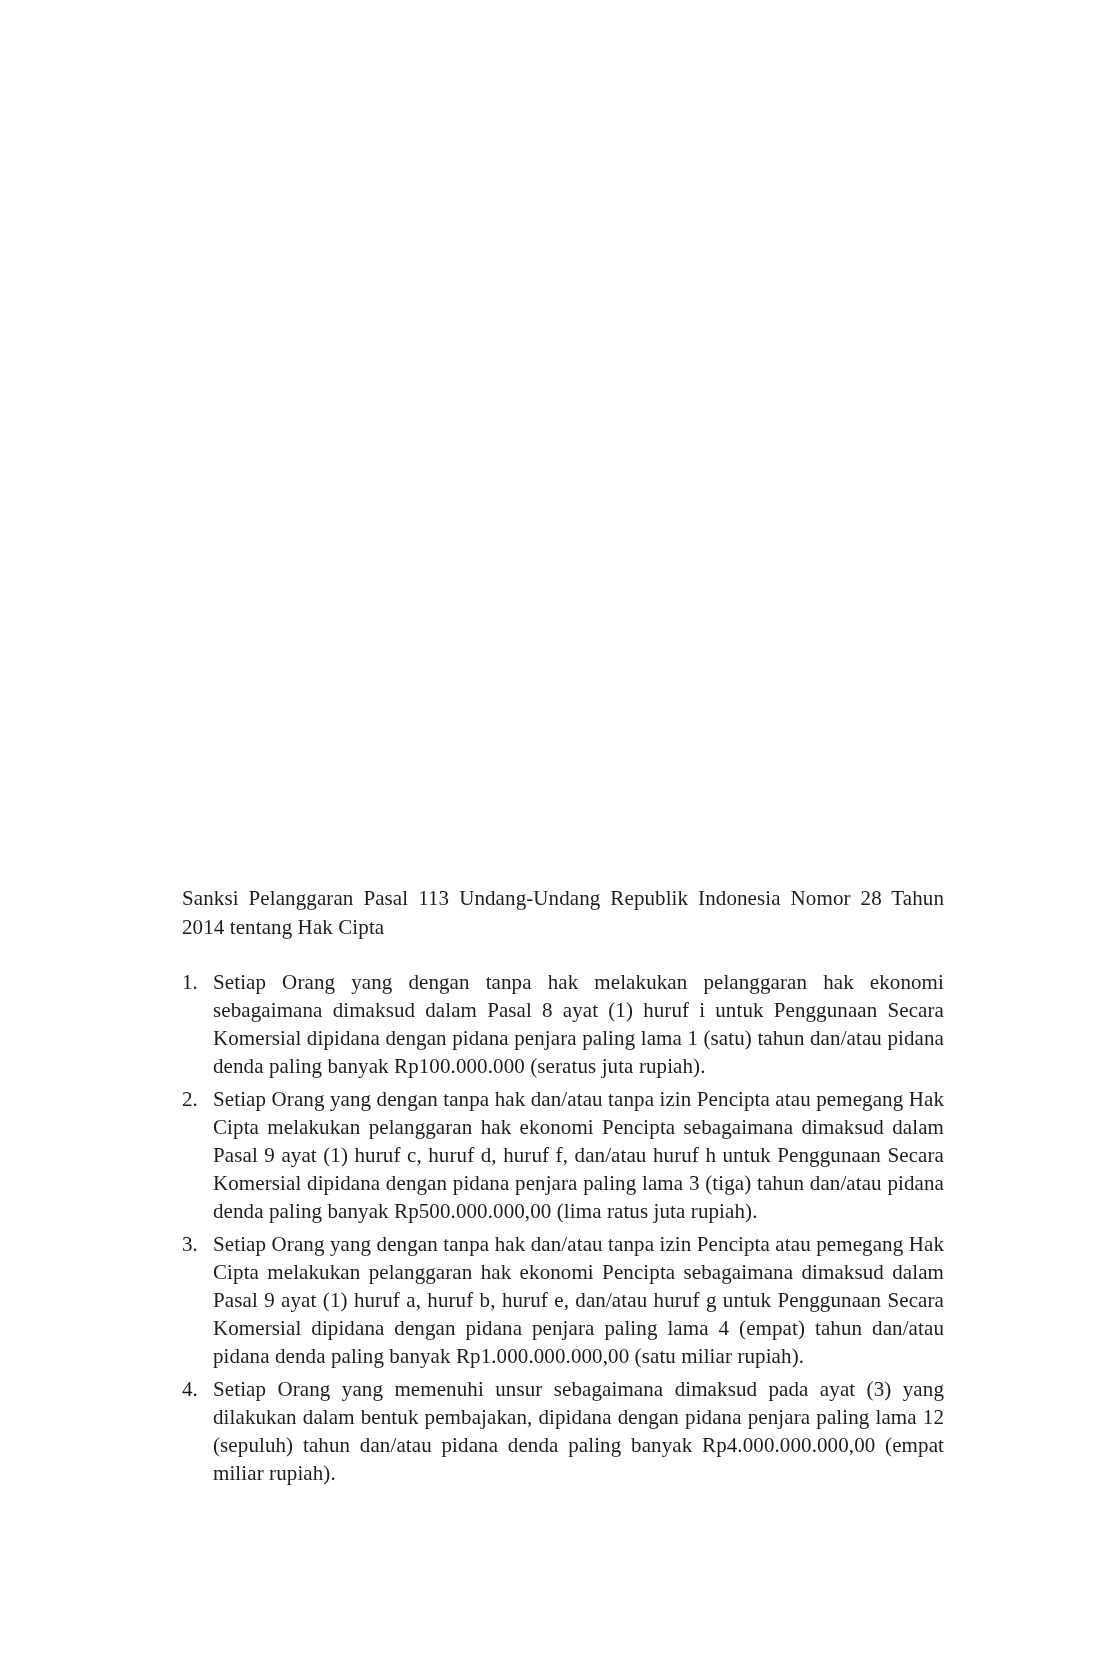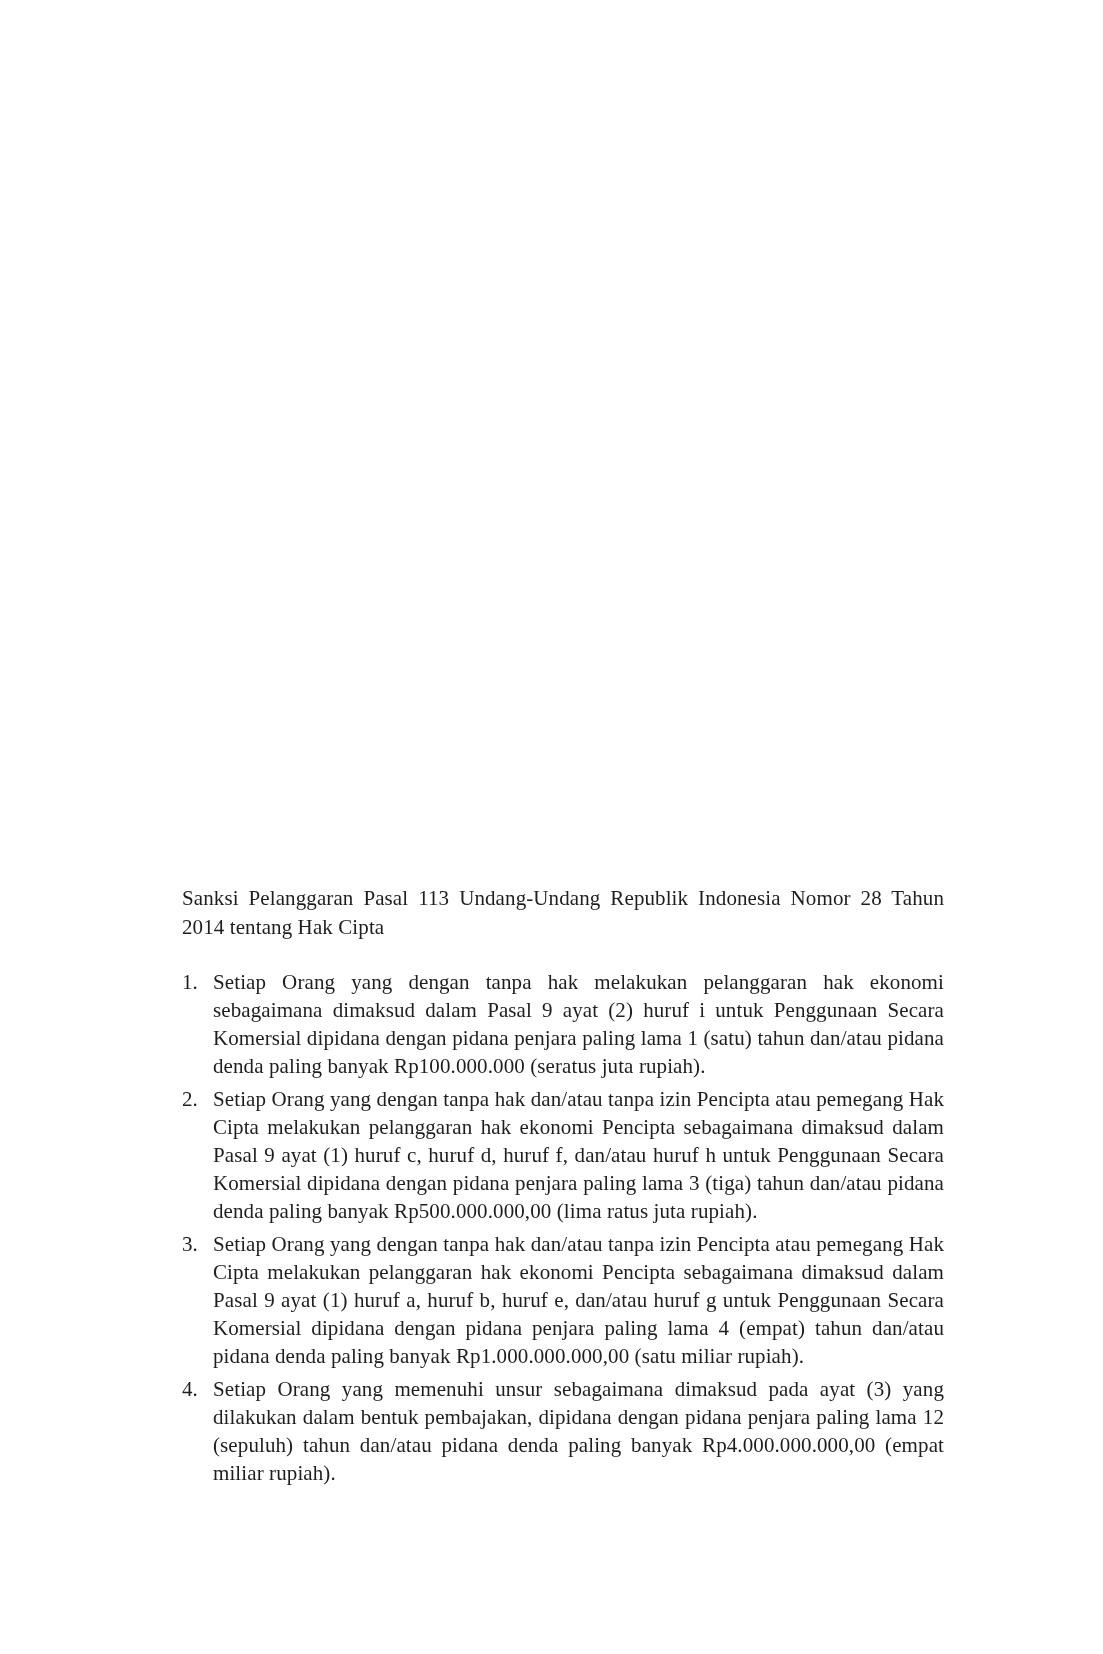--- a/index.html
+++ b/index.html
@@ -56,21 +56,21 @@
 </style>
 </head>
 <body>
 
 <div class="page">
   <div class="text-block">
     <p class="heading">Sanksi Pelanggaran Pasal 113 Undang-Undang Republik Indonesia Nomor 28 Tahun 2014 tentang Hak Cipta</p>
     <ol class="sanction-list">
       <li class="sanction-item">
         <span class="item-number">1.</span>
-        <span class="item-text">Setiap Orang yang dengan tanpa hak melakukan pelanggaran hak ekonomi sebagaimana dimaksud dalam Pasal 9 ayat (2) huruf i untuk Penggunaan Secara Komersial dipidana dengan pidana penjara paling lama 1 (satu) tahun dan/atau pidana denda paling banyak Rp100.000.000 (seratus juta rupiah).</span>
+        <span class="item-text">Setiap Orang yang dengan tanpa hak melakukan pelanggaran hak ekonomi sebagaimana dimaksud dalam Pasal 8 ayat (1) huruf i untuk Penggunaan Secara Komersial dipidana dengan pidana penjara paling lama 1 (satu) tahun dan/atau pidana denda paling banyak Rp100.000.000 (seratus juta rupiah).</span>
       </li>
       <li class="sanction-item">
         <span class="item-number">2.</span>
         <span class="item-text">Setiap Orang yang dengan tanpa hak dan/atau tanpa izin Pencipta atau pemegang Hak Cipta melakukan pelanggaran hak ekonomi Pencipta sebagaimana dimaksud dalam Pasal 9 ayat (1) huruf c, huruf d, huruf f, dan/atau huruf h untuk Penggunaan Secara Komersial dipidana dengan pidana penjara paling lama 3 (tiga) tahun dan/atau pidana denda paling banyak Rp500.000.000,00 (lima ratus juta rupiah).</span>
       </li>
       <li class="sanction-item">
         <span class="item-number">3.</span>
         <span class="item-text">Setiap Orang yang dengan tanpa hak dan/atau tanpa izin Pencipta atau pemegang Hak Cipta melakukan pelanggaran hak ekonomi Pencipta sebagaimana dimaksud dalam Pasal 9 ayat (1) huruf a, huruf b, huruf e, dan/atau huruf g untuk Penggunaan Secara Komersial dipidana dengan pidana penjara paling lama 4 (empat) tahun dan/atau pidana denda paling banyak Rp1.000.000.000,00 (satu miliar rupiah).</span>
       </li>
       <li class="sanction-item">

